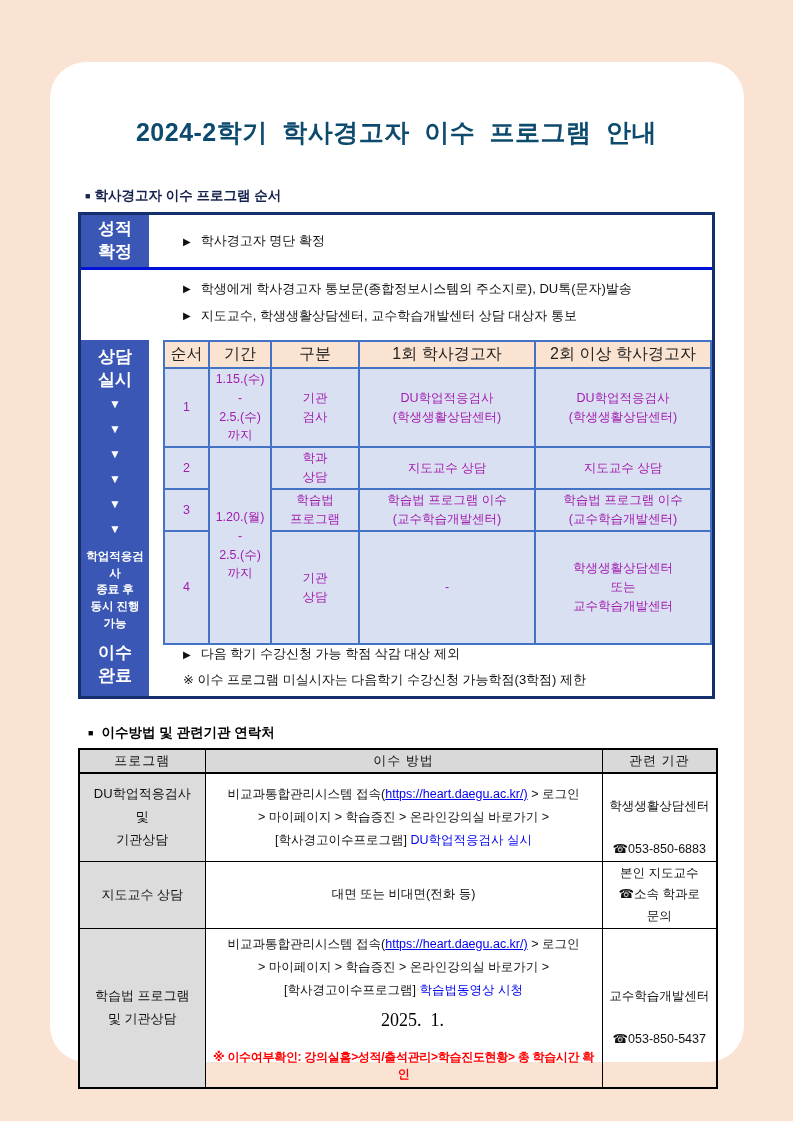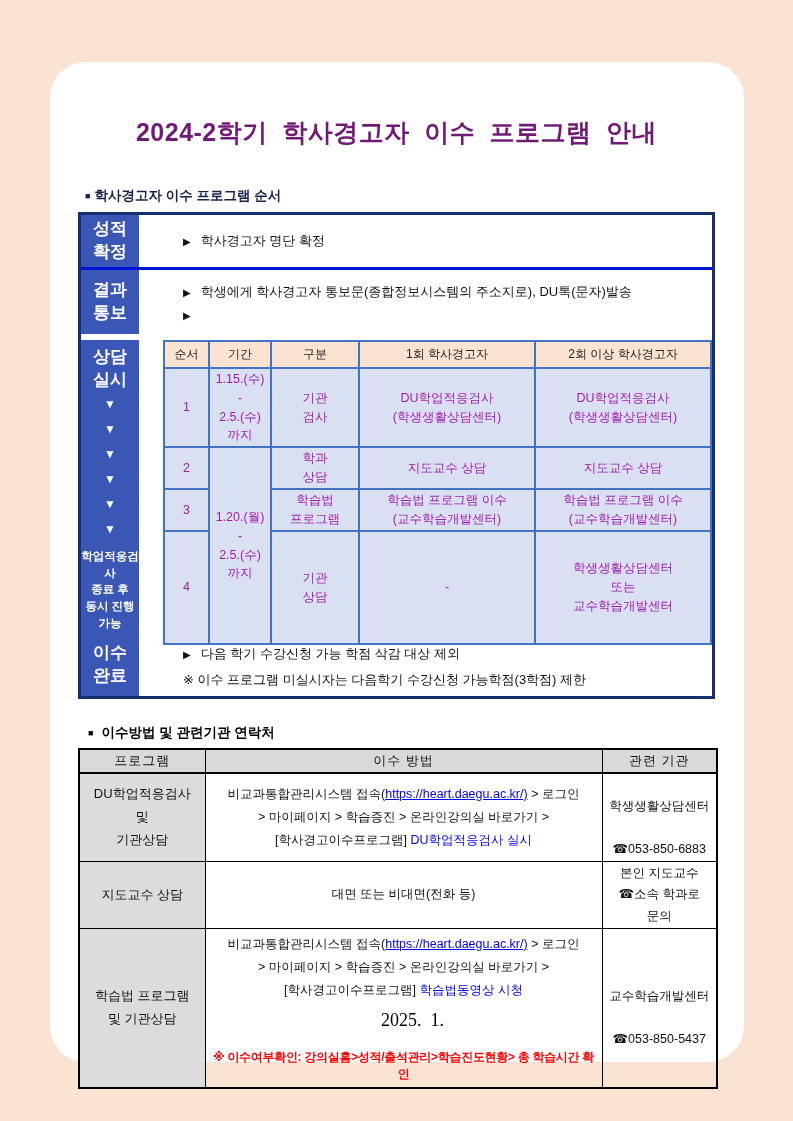--- a/index.html
+++ b/index.html
@@ -9,36 +9,36 @@
     font-family:"Liberation Sans","DejaVu Sans",sans-serif;
     color:#111;
   }
   .card{
     position:absolute;left:50px;top:62px;width:694px;height:1000px;
     background:#FFFFFF;border-radius:36px;
   }
   
   .doc-title{
     position:absolute;left:0;top:116px;width:793px;text-align:center;
-    font-size:25px;font-weight:bold;color:#701a75;
+    font-size:25px;font-weight:bold;color:#0c4a6e;
     letter-spacing:0.5px;word-spacing:7px;
   }
   .sec-heading{
     position:absolute;font-size:13.5px;font-weight:bold;color:#16214D;
     display:flex;align-items:center;gap:4px;
   }
   .sec1{left:85px;top:187px;}
   .sec2{left:88px;top:724px;color:#000;gap:8px;}
   .sq{font-size:9px;line-height:1;}
   
   .flow{
     position:absolute;left:78px;top:212px;width:631px;height:481px;
     border:3px solid #142F6B;background:#fff;box-sizing:content-box;
   }
-  .flow .lblock{position:absolute;left:0;width:58px;background:#3A57B5;
+  .flow .lblock{position:absolute;left:0;width:68px;background:#3A57B5;
     display:flex;align-items:center;justify-content:center;}
   .b1{top:0;height:52px;}
   .b2{top:55px;height:64px;}
   .b3{top:125px;height:356px;display:block!important;}
   .sepline{position:absolute;left:0;top:52px;width:100%;height:3px;background:#0011D8;}
   .lbl-text{white-space:pre-line;text-align:center;color:#fff;font-weight:bold;
     font-size:17px;line-height:1.35;}
   .consult-title{position:absolute;top:6px;left:0;width:100%;}
   .arrows{position:absolute;top:58px;left:0;width:100%;display:flex;
     flex-direction:column;align-items:center;gap:13px;}
@@ -54,21 +54,21 @@
   .fline{display:flex;align-items:center;font-size:13px;color:#111;}
   .bullet{font-size:10px;margin-right:10px;flex:0 0 auto;color:#111;}
   .noicon{margin-left:0;}
   
   .sched-wrap{position:absolute;left:82px;top:125px;}
   table.sched{border-collapse:collapse;table-layout:fixed;width:547px;}
   table.sched th,table.sched td{
     border:2px solid #4472C4;text-align:center;vertical-align:middle;
     white-space:pre-line;overflow:hidden;
   }
-  table.sched thead th{background:#FBE3D1;font-size:12px;font-weight:normal;color:#222;height:23px;}
+  table.sched thead th{background:#FBE3D1;font-size:16px;font-weight:normal;color:#222;height:23px;}
   table.sched tbody td{background:#D9E0F2;font-size:12.5px;color:#a21caf;line-height:1.5;}
   td.period{font-size:11px;line-height:1.55;}
   tr.h70{height:70px;} tr.h42{height:42px;} tr.h113{height:113px;}
   
   .contact-wrap{position:absolute;left:78px;top:748px;}
   table.contact{border-collapse:collapse;table-layout:fixed;width:638px;border:2px solid #000;}
   table.contact th,table.contact td{border:1px solid #000;text-align:center;vertical-align:middle;}
   table.contact thead th{height:20px;background:#D9D9D9;font-size:13px;font-weight:normal;
     border-bottom:2.5px solid #000;letter-spacing:1px;}
   td.program{background:#DCDCDC;font-size:13px;line-height:1.75;white-space:pre-line;}
@@ -94,24 +94,20 @@
   <span>학사경고자 이수 프로그램 순서</span>
 </div>
 
 <div class="flow">
 
   <div class="lblock b1">
     <div class="lbl-text">성적
 확정</div>
   </div>
   <div class="sepline"></div>
-  <div class="lblock b2">
-    <div class="lbl-text">결과
-통보</div>
-  </div>
   <div class="lblock b3">
     <div class="lbl-text consult-title">상담
 실시</div>
     <div class="arrows">
       <span class="arrow">▼</span>
       <span class="arrow">▼</span>
       <span class="arrow">▼</span>
       <span class="arrow">▼</span>
       <span class="arrow">▼</span>
       <span class="arrow">▼</span>
@@ -129,20 +125,21 @@
     <span class="fline">학사경고자 명단 확정</span>
   </div>
 
   <div class="fcontent c2">
     <div class="fline">
       <span class="bullet">▶</span>
       <span>학생에게 학사경고자 통보문(종합정보시스템의 주소지로), DU톡(문자)발송</span>
     </div>
     <div class="fline">
       <span class="bullet">▶</span>
+      <span>지도교수, 학생생활상담센터, 교수학습개발센터 상담 대상자 통보</span>
     </div>
   </div>
 
   <div class="sched-wrap">
     <table class="sched">
       <colgroup>
           <col style="width:45px">
           <col style="width:62px">
           <col style="width:88px">
           <col style="width:176px">

